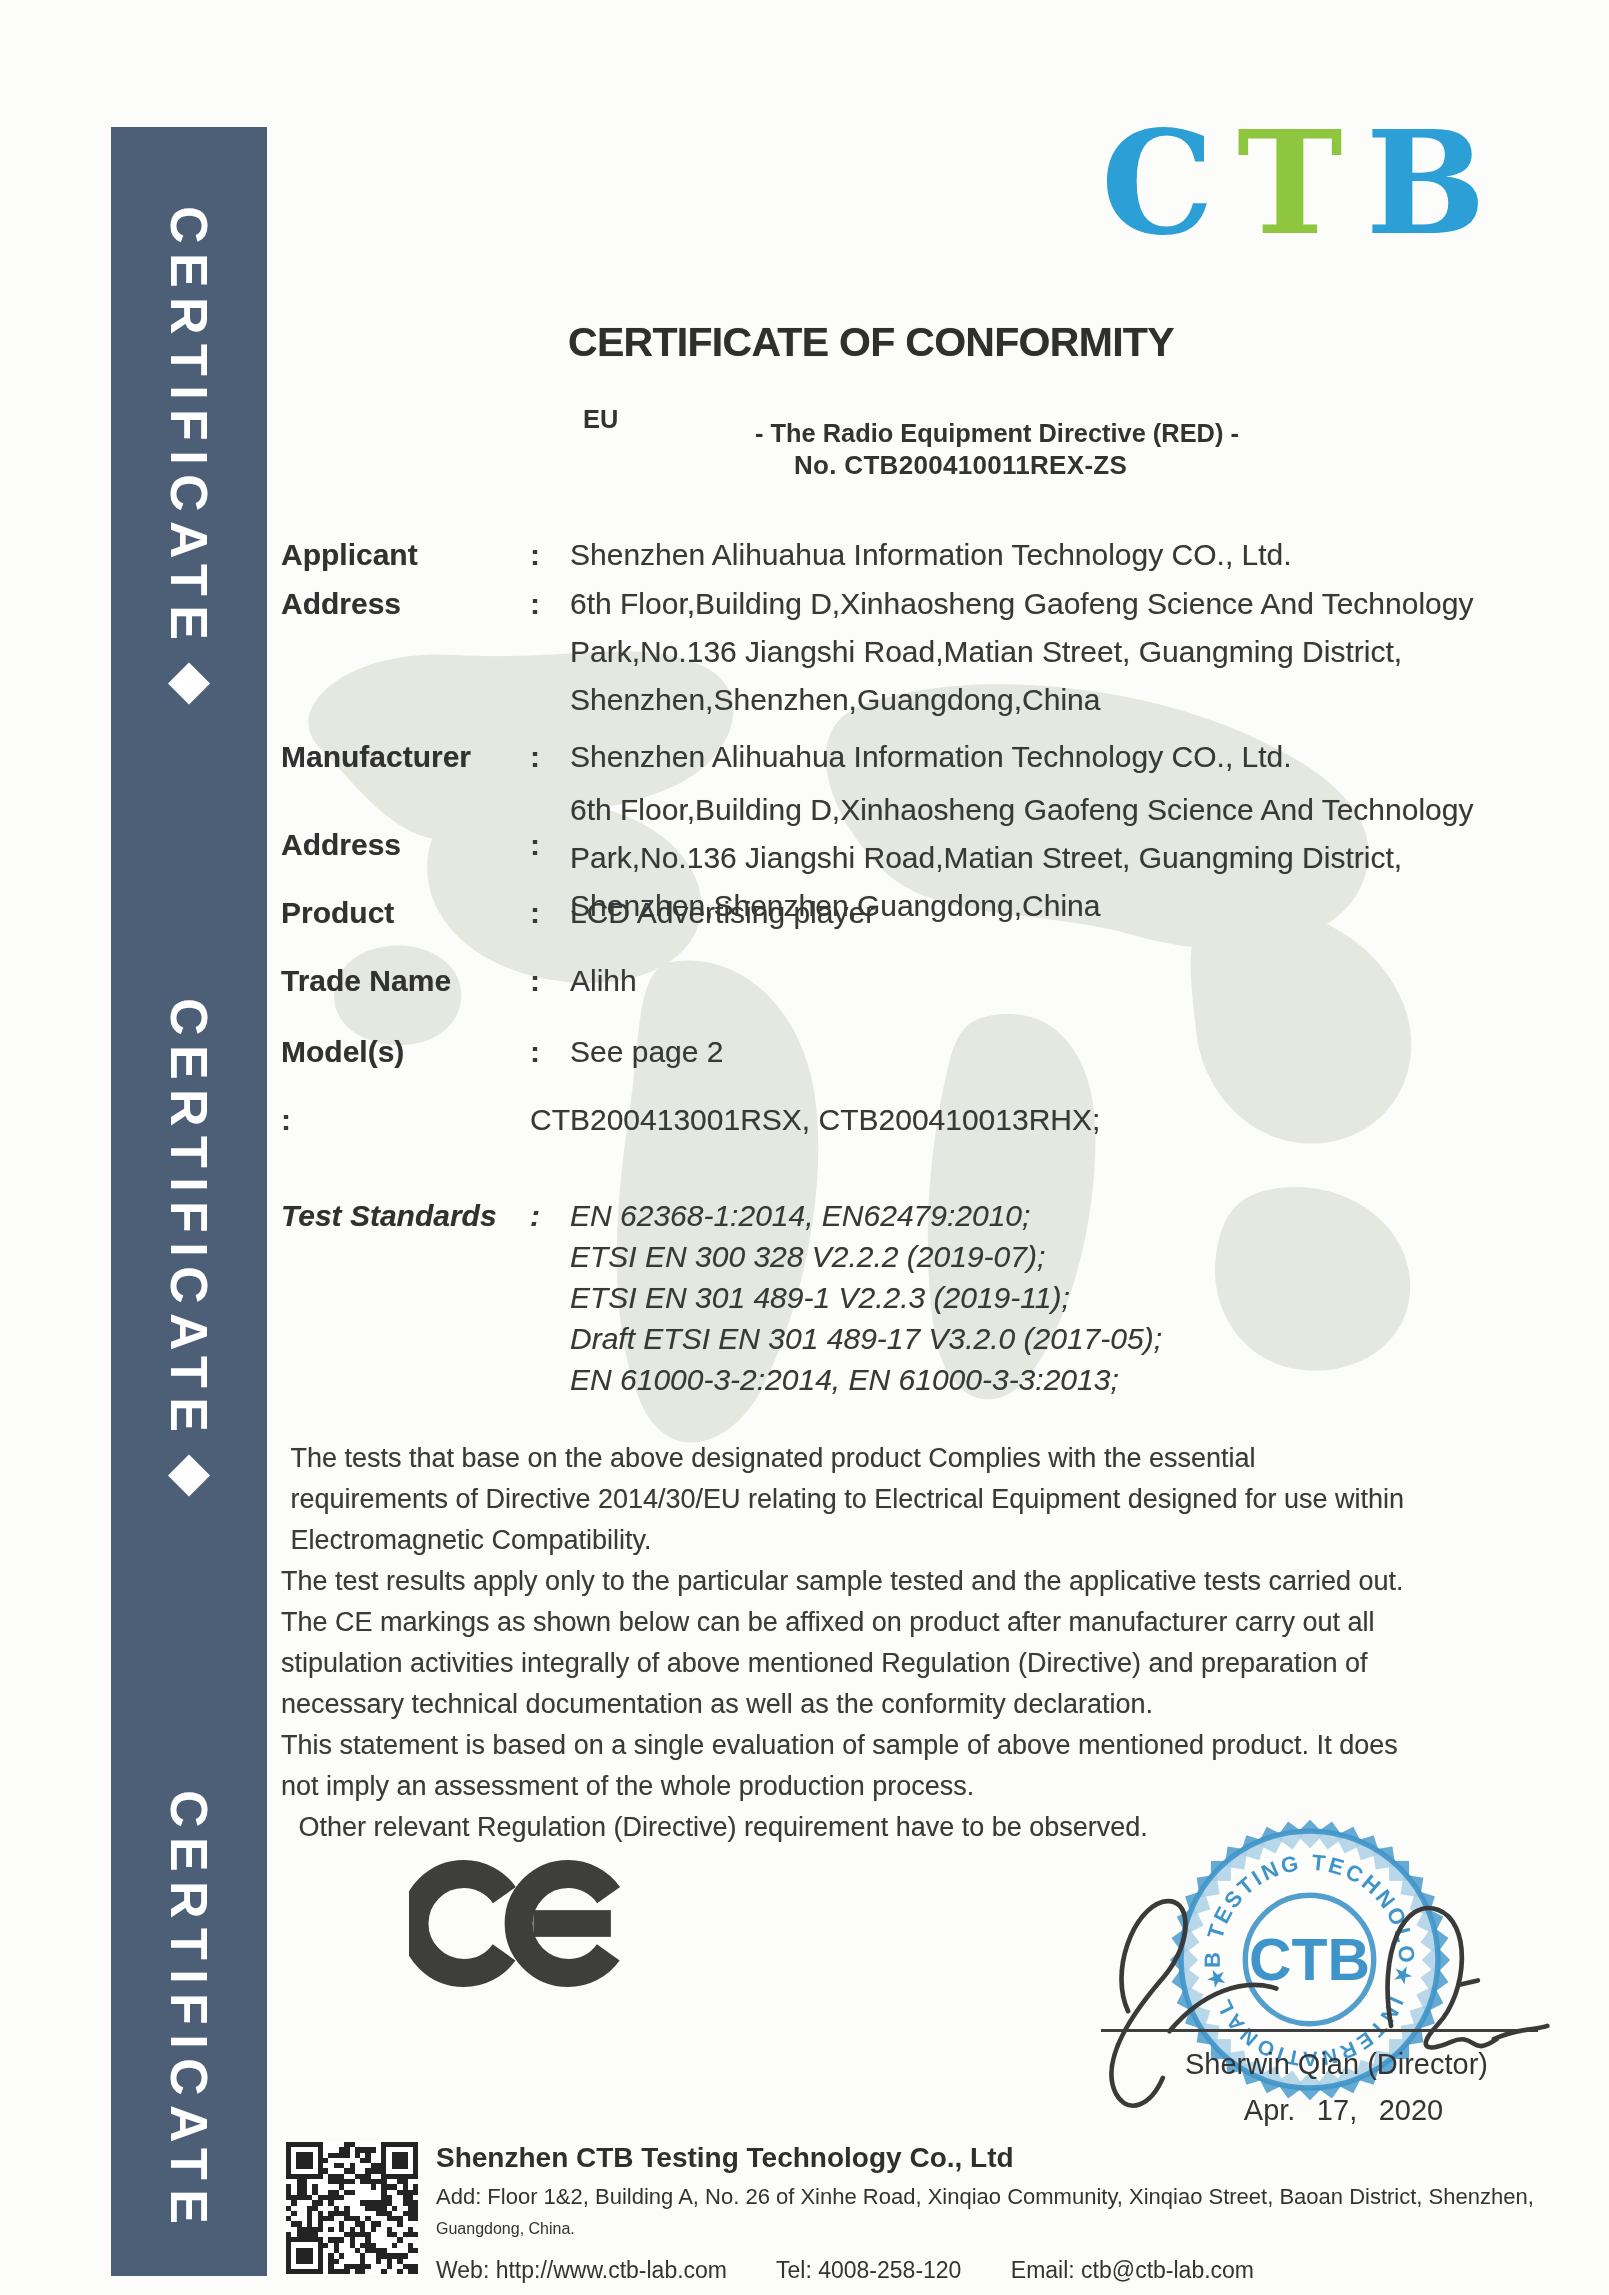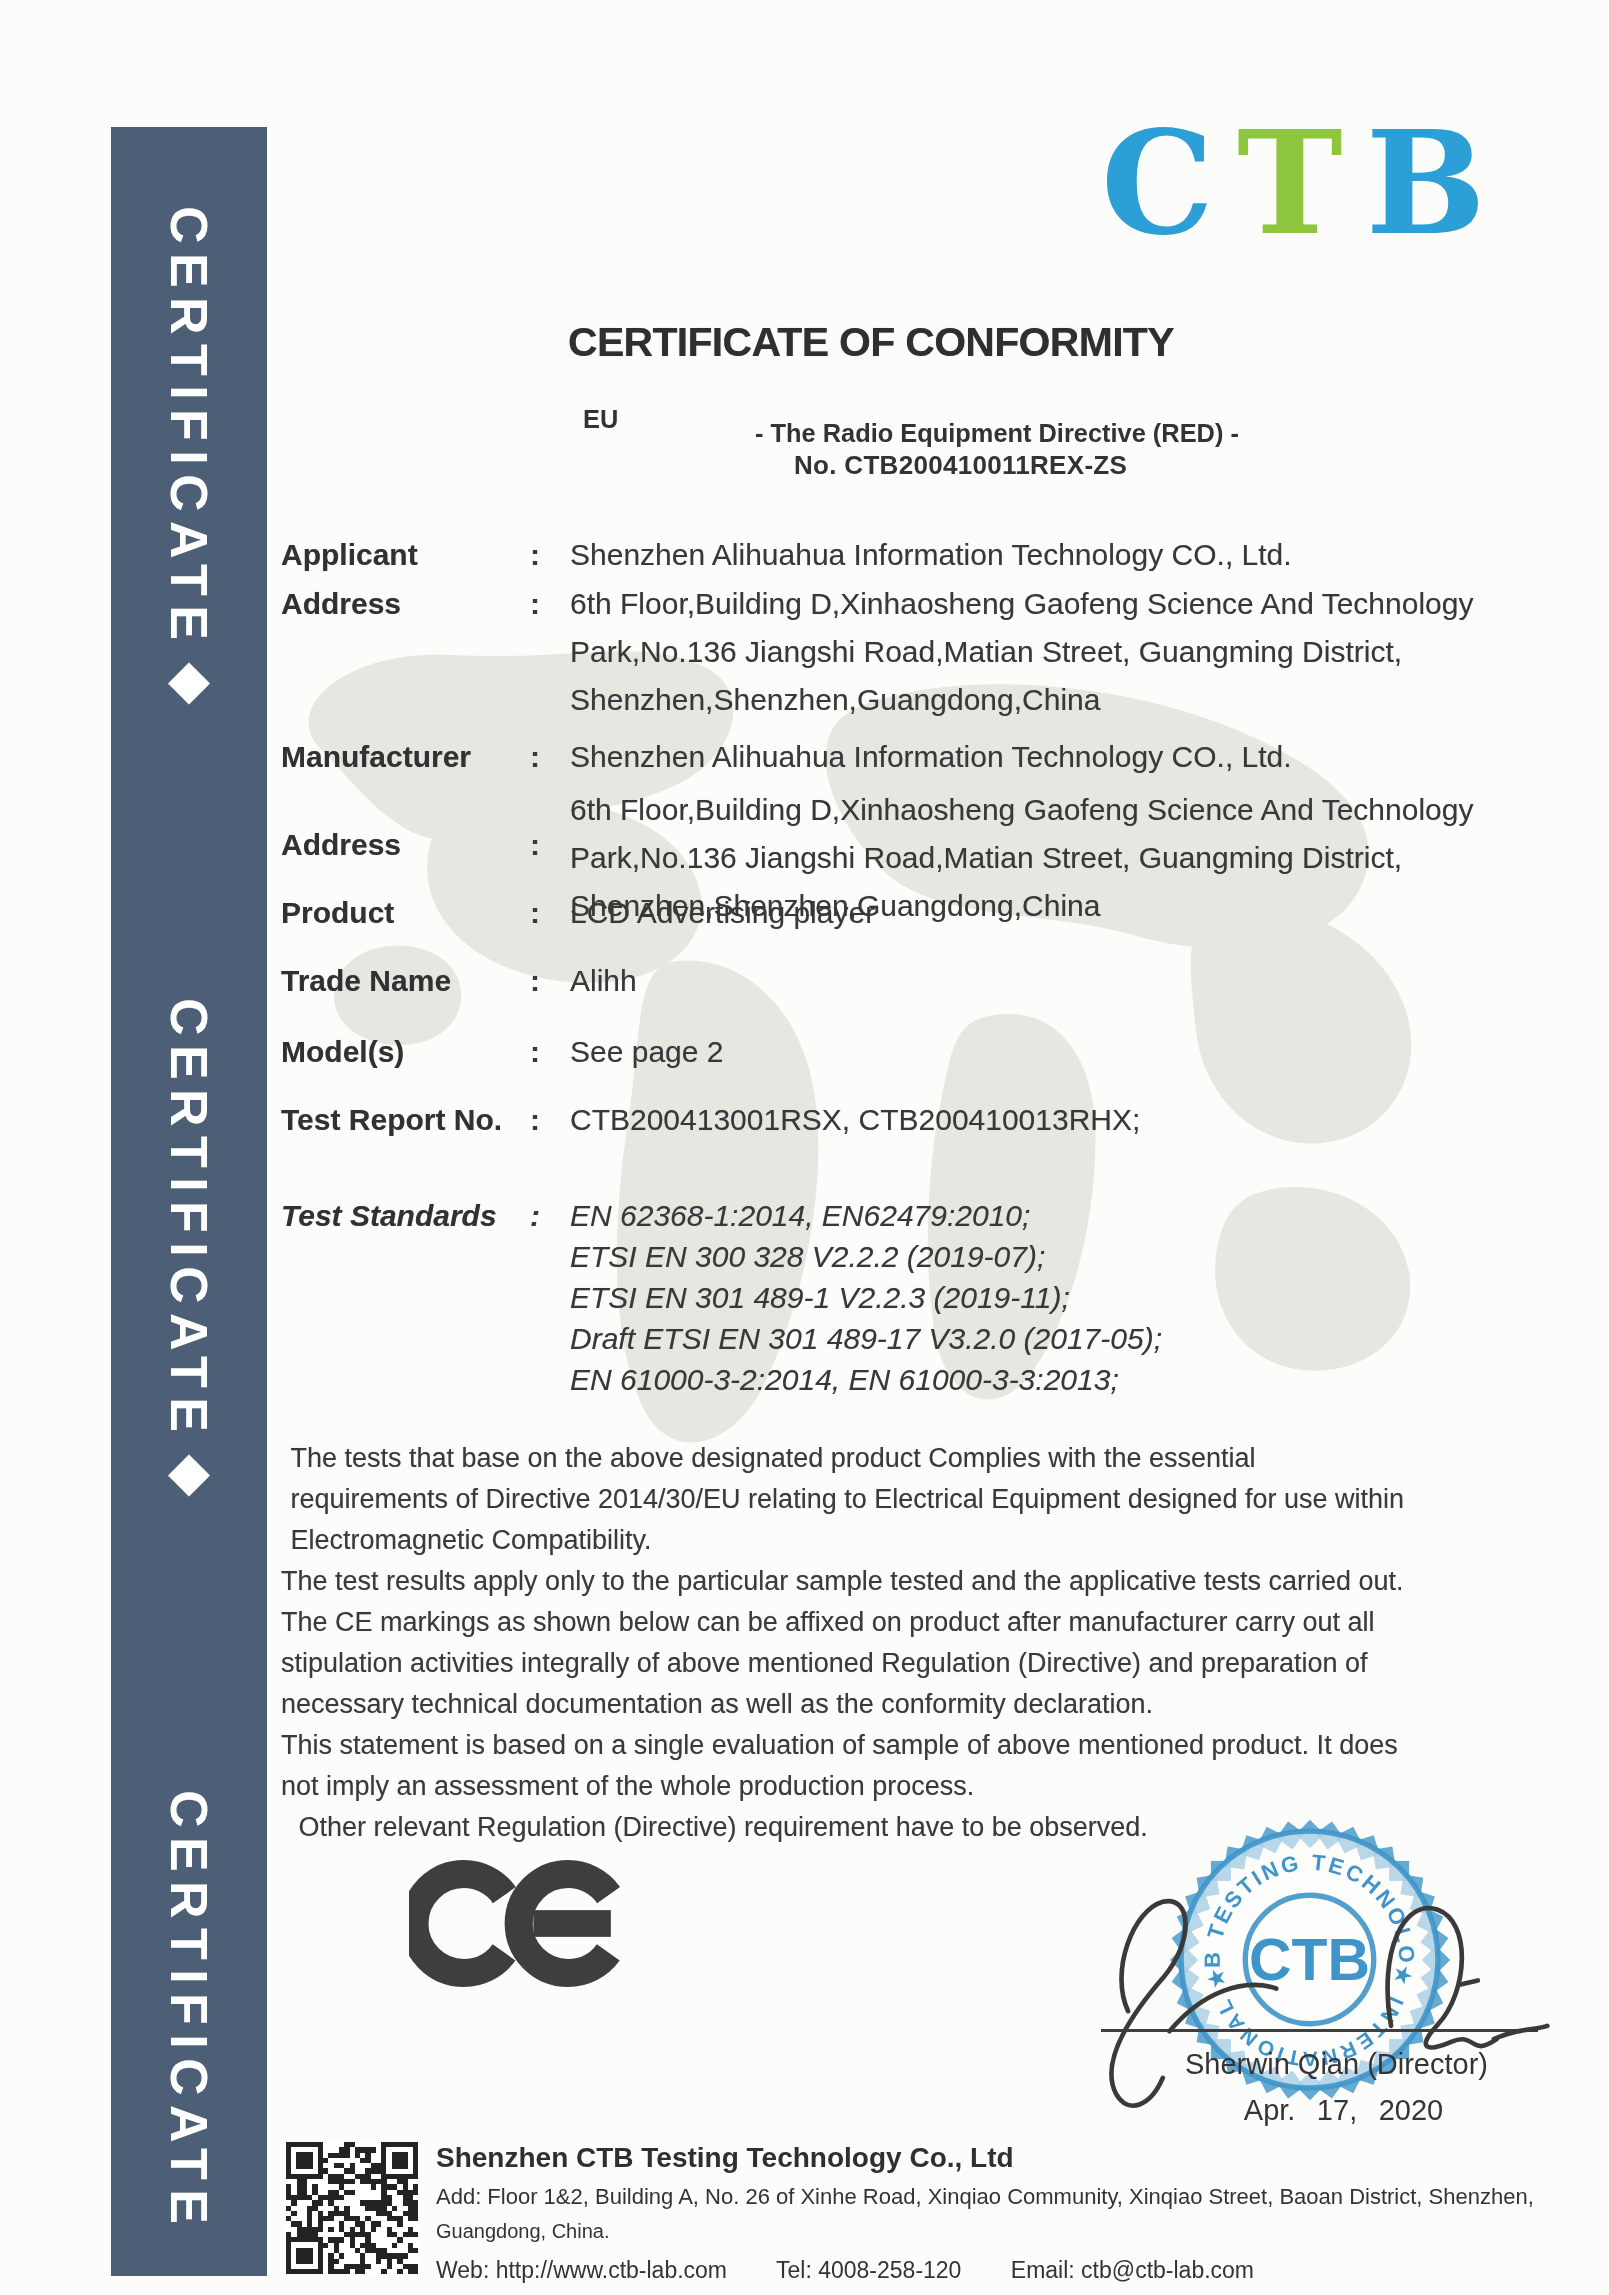--- a/index.html
+++ b/index.html
@@ -81,21 +81,21 @@
     position:absolute; left:286px; top:2142px; z-index:1;
     display:grid; grid-template-columns:repeat(25,5.3px); grid-template-rows:repeat(25,5.3px);
     background:#fff;
   }
   .qr i{ background:#232323; }
   .qr b{ position:relative; border:5.3px solid #232323; background:#fff; }
   .qr b::after{ content:''; position:absolute; inset:5.3px; background:#232323; }
   .fcompany{ position:absolute; left:436px; top:2142px; z-index:1;
     font-size:28px; font-weight:bold; color:#2f2f2f; }
   .faddr1{ position:absolute; left:436px; top:2184px; z-index:1; font-size:22px; color:#333; white-space:nowrap;}
-  .faddr2{ position:absolute; left:436px; top:2220px; z-index:1; font-size:20px; color:#333; }
+  .faddr2{ position:absolute; left:436px; top:2220px; z-index:1; font-size:16px; color:#333; }
   .fweb{ position:absolute; left:436px; top:2257px; z-index:1; font-size:23px; color:#333; }
   .fweb span{ margin-right:43px; }
 </style>
 </head>
 <body>
 
 <div class="page">
 
   <aside class="band">
     <div class="bunit">CERTIFICATE◆</div>
@@ -179,21 +179,20 @@
 
   <div class="frow lh56" style="top:1033px;">
     <div class="lab">Model(s)</div>
     <div class="col">:</div>
     <div class="val">
         <div>See page 2</div>
       </div>
   </div>
 
   <div class="frow lh58" style="top:1100px;">
-    <div class="lab">Test Report No.</div>
     <div class="col">:</div>
     <div class="val">
       <div>CTB200413001RSX, CTB200410013RHX;</div>
     </div>
   </div>
 
   <div class="frow lh62" style="top:1195px;">
     <div class="lab">Test Standards</div>
     <div class="col">:</div>
     <div class="val">

